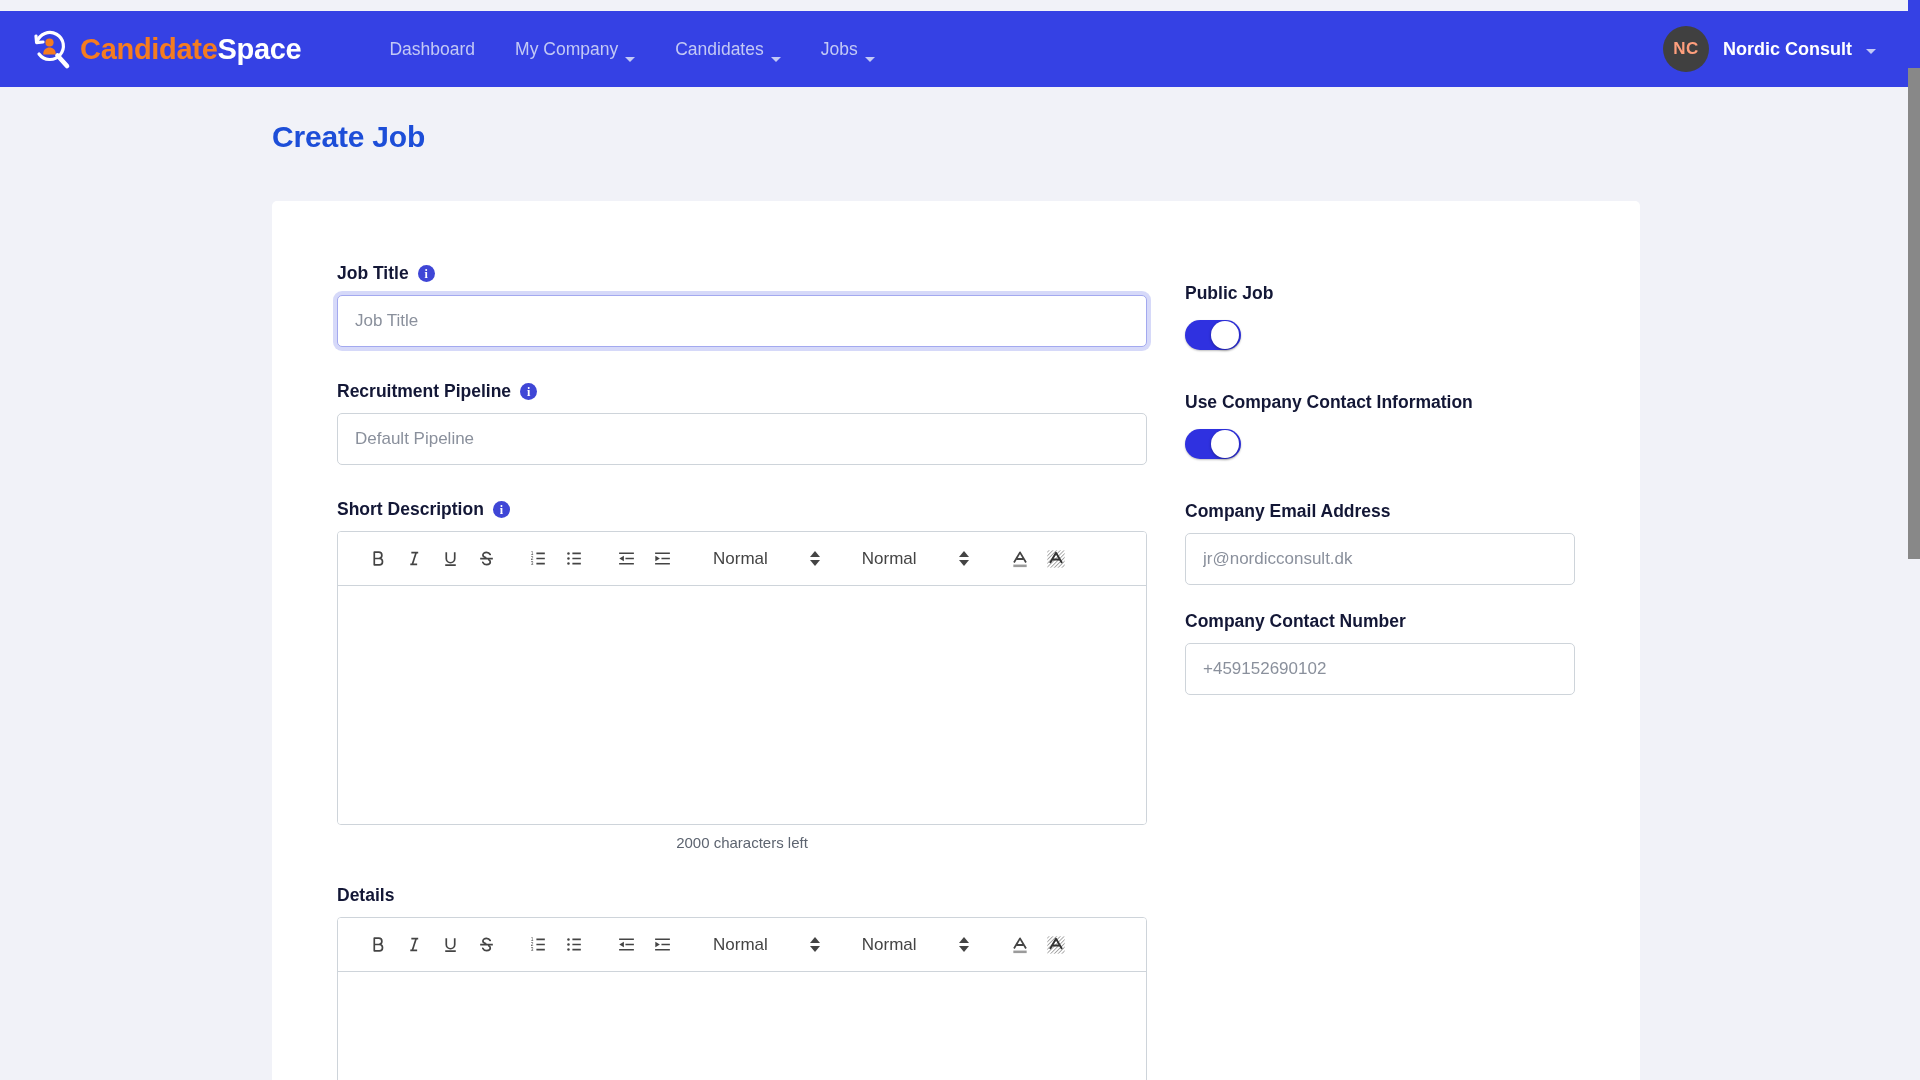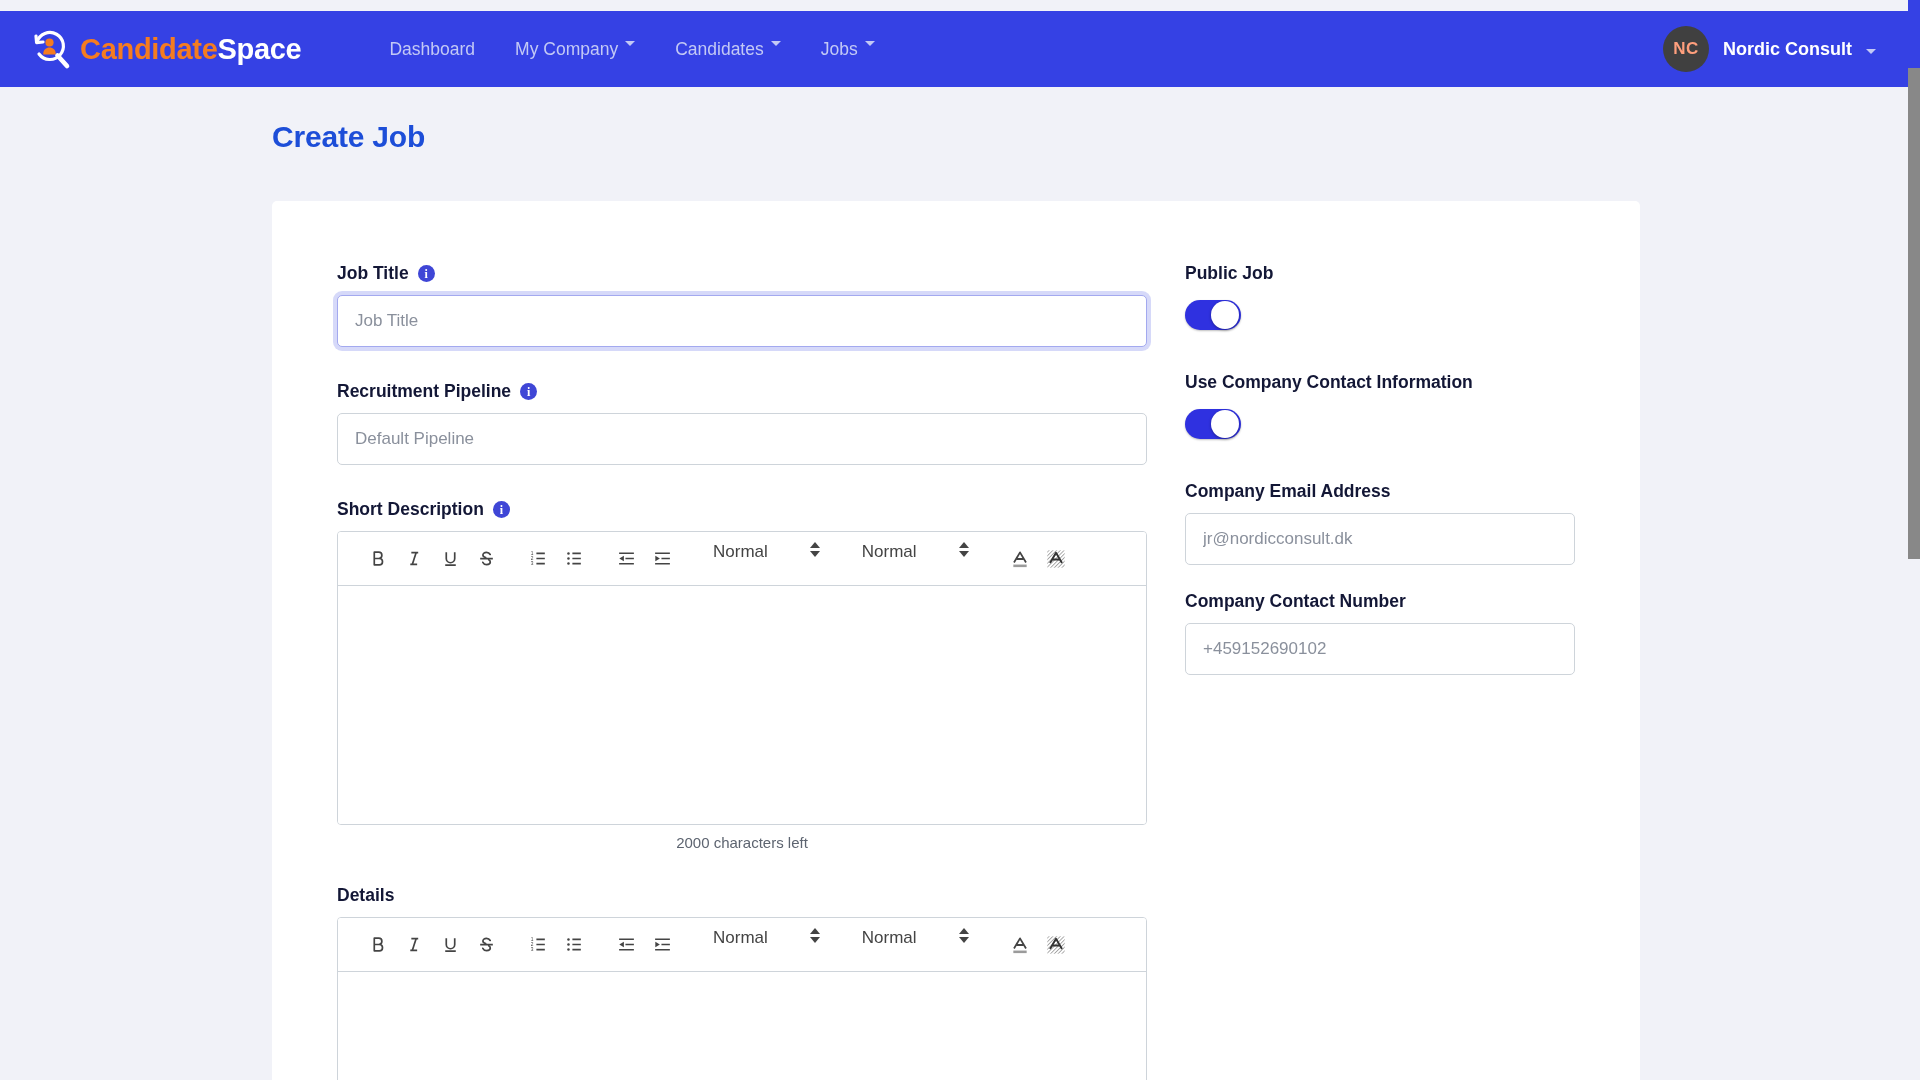--- a/index.html
+++ b/index.html
@@ -57,21 +57,21 @@
     gap: 0px;
   }
   .nav-item {
     color: #c3c9f5;
     font-size: 17.5px;
     font-weight: 500;
     padding: 10px 20px;
     cursor: pointer;
     white-space: nowrap;
     display: flex;
-    align-items: flex-start;
+    align-items: flex-end;
     gap: 7px;
   }
   .caret {
     display: inline-block;
     width: 0; height: 0;
     border-left: 5px solid transparent;
     border-right: 5px solid transparent;
     border-top: 5px solid #c3c9f5;
     position: relative;
     top: 2px;
@@ -218,21 +218,21 @@
     justify-content: center;
     cursor: pointer;
     color: #444444;
   }
   .tb-btn svg { display: block; }
   .tb-gap { width: 16px; }
   .tb-gap-lg { width: 24px; }
 
   .tb-select {
     display: flex;
-    align-items: flex-start;
+    align-items: center;
     gap: 42px;
     padding: 0 9px;
     height: 34px;
     cursor: pointer;
     color: #444444;
   }
   .tb-select-label {
     font-size: 17px;
     color: #444444;
     white-space: nowrap;
@@ -278,21 +278,21 @@
   }
   .toggle .knob {
     position: absolute;
     top: 1px; left: 26px;
     width: 28px; height: 28px;
     border-radius: 50%;
     background: #ffffff;
     box-shadow: 0 1px 3px rgba(0,0,0,0.35);
   }
   .toggle-block { margin-bottom: 42px; }
-  .toggle-block .field-label { margin-bottom: 16px; }
+  .toggle-block .field-label { margin-bottom: 16px; margin-top: 20px; }
 
   
   .scrollbar-track {
     position: absolute;
     top: 0; right: 0;
     width: 12px;
     height: 1080px;
     background: #f1f2f8;
     z-index: 30;
   }

